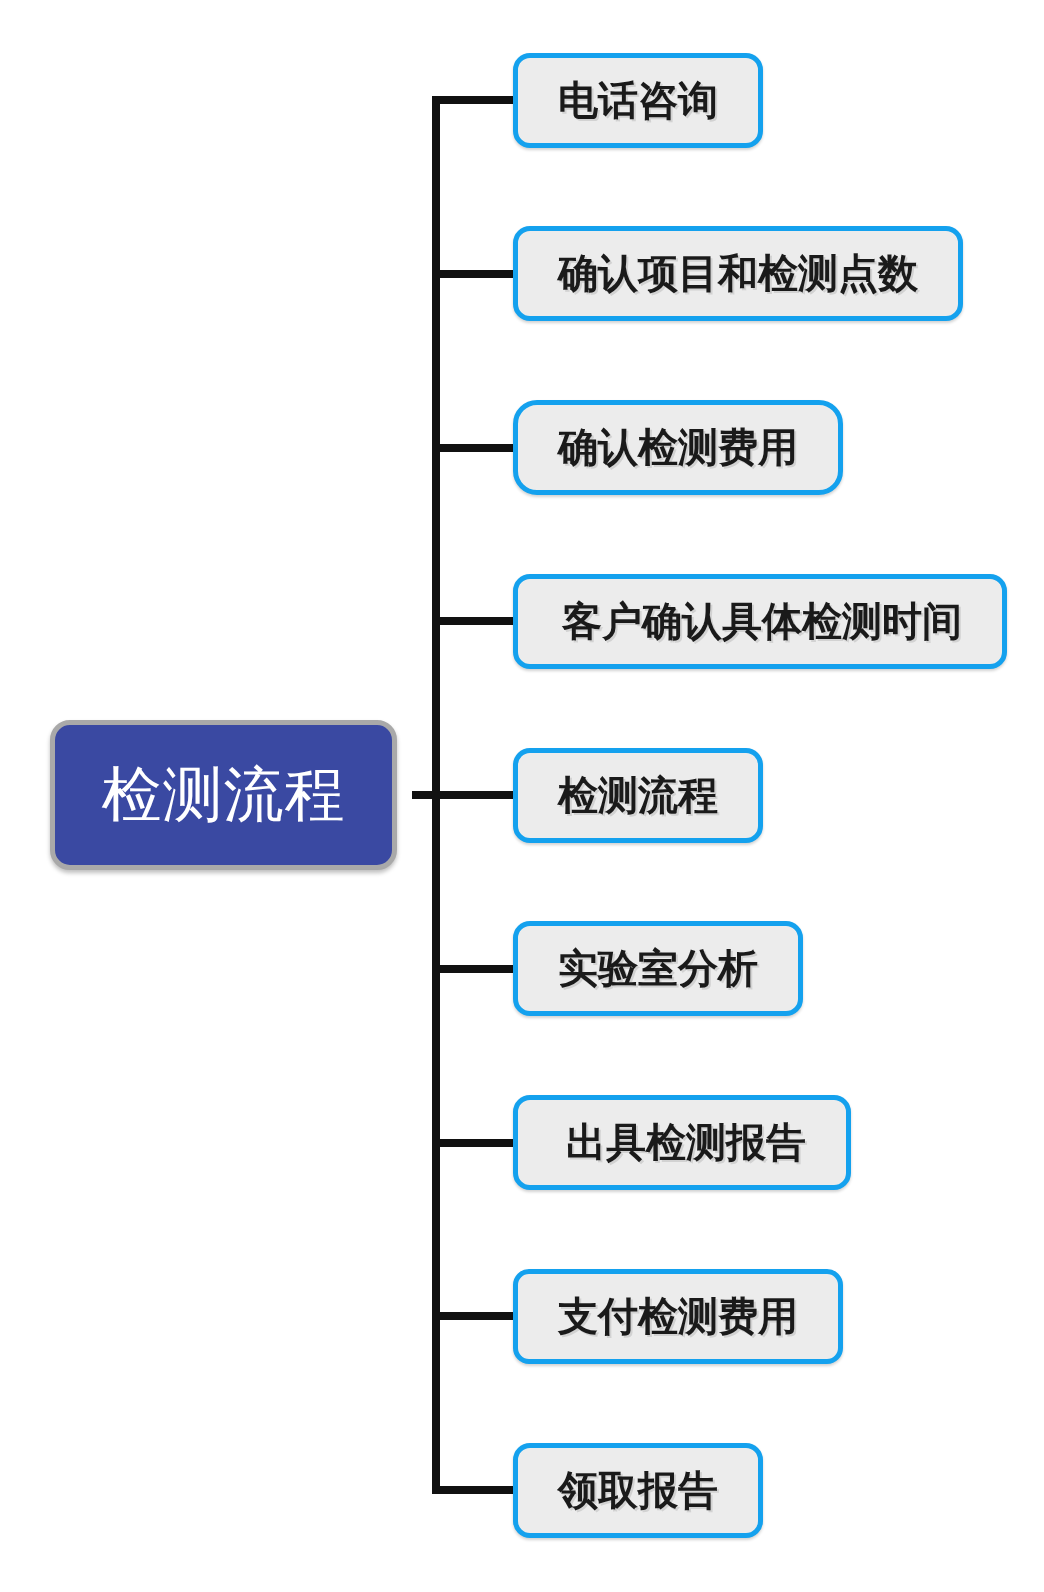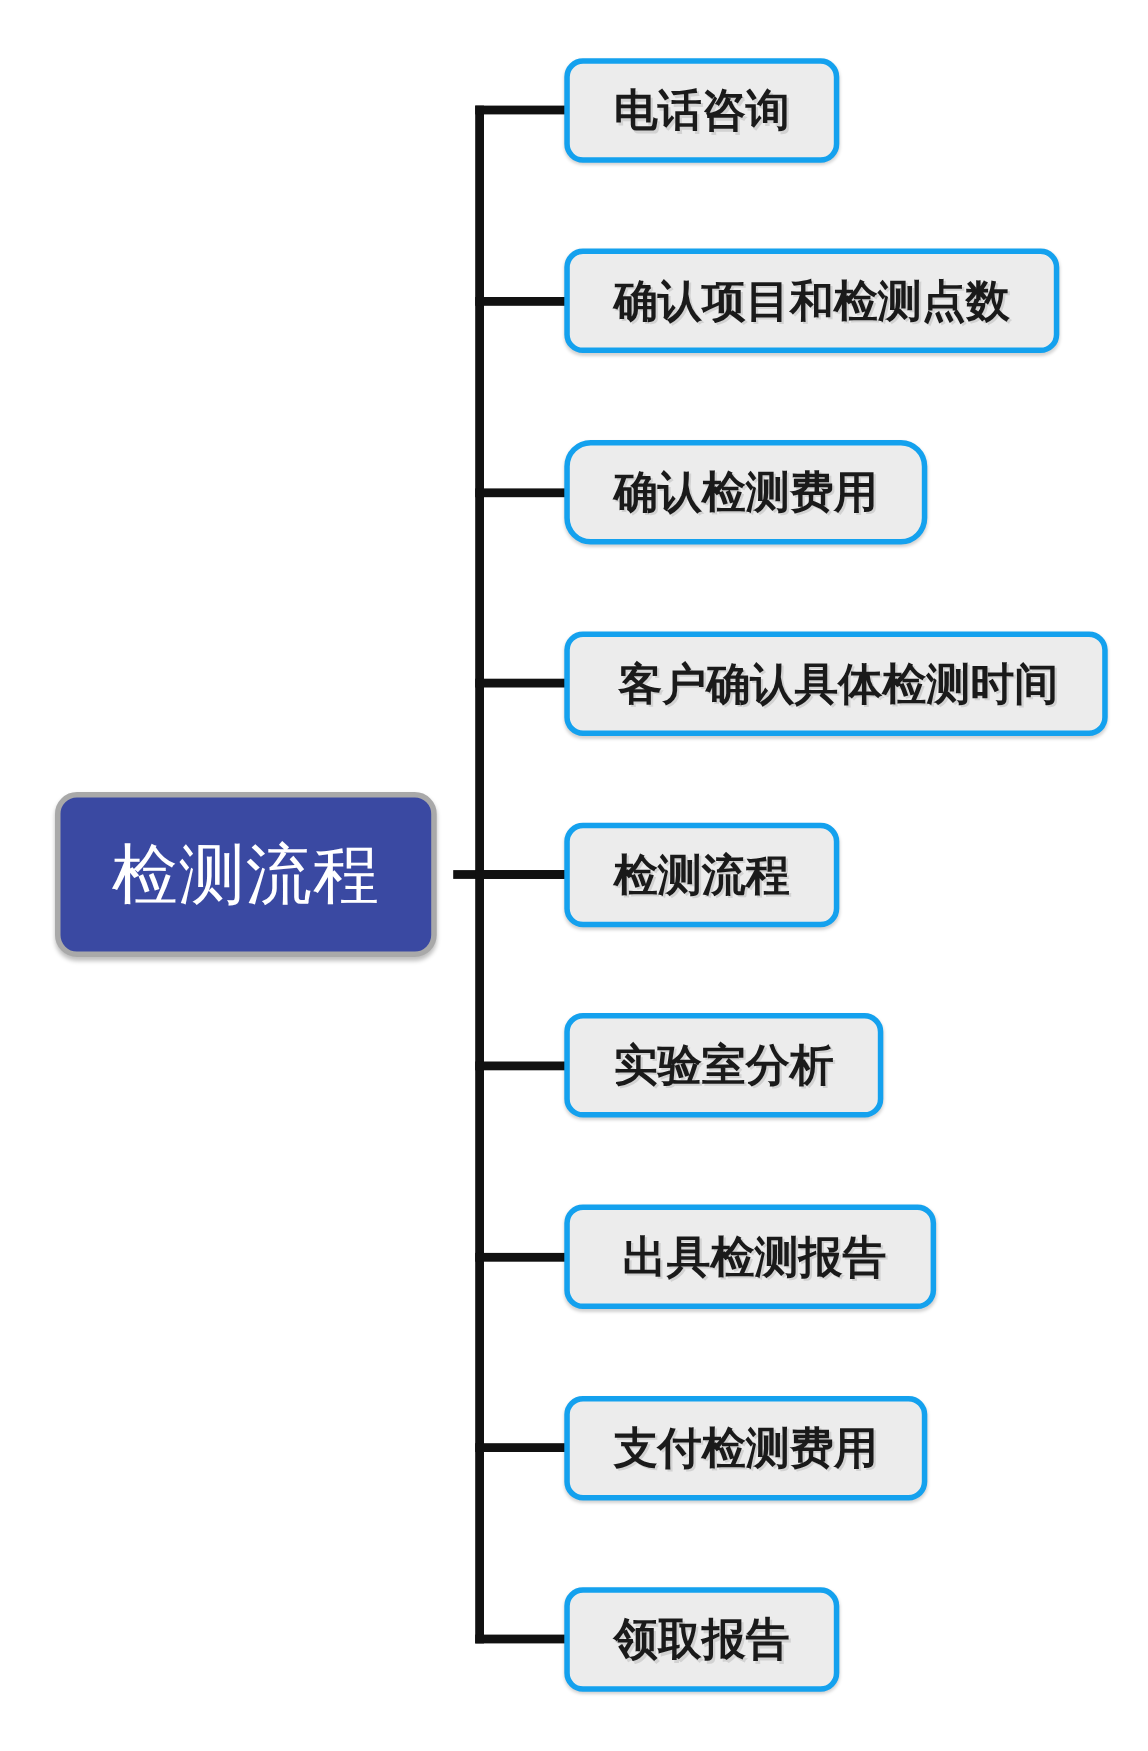--- a/index.html
+++ b/index.html
@@ -102,16 +102,16 @@
     <div class="branch-node" style="top: 400px; border-radius: 24px;">确认检测费用</div>
     <div class="h-line" style="top: 617.25px;"></div>
     <div class="branch-node" style="top: 573.75px; padding-left: 44px;">客户确认具体检测时间</div>
     <div class="h-line" style="top: 791px;"></div>
     <div class="branch-node" style="top: 747.5px;">检测流程</div>
     <div class="h-line" style="top: 964.75px;"></div>
     <div class="branch-node" style="top: 921.25px;">实验室分析</div>
     <div class="h-line" style="top: 1138.5px;"></div>
     <div class="branch-node" style="top: 1095px; padding-left: 48px;">出具检测报告</div>
     <div class="h-line" style="top: 1312.25px;"></div>
-    <div class="branch-node" style="top: 1268.75px;">支付检测费用</div>
+    <div class="branch-node" style="top: 1268.75px; border-radius: 16px;">支付检测费用</div>
     <div class="h-line" style="top: 1486px;"></div>
     <div class="branch-node" style="top: 1442.5px;">领取报告</div>
   </div>
 
 </body></html>

